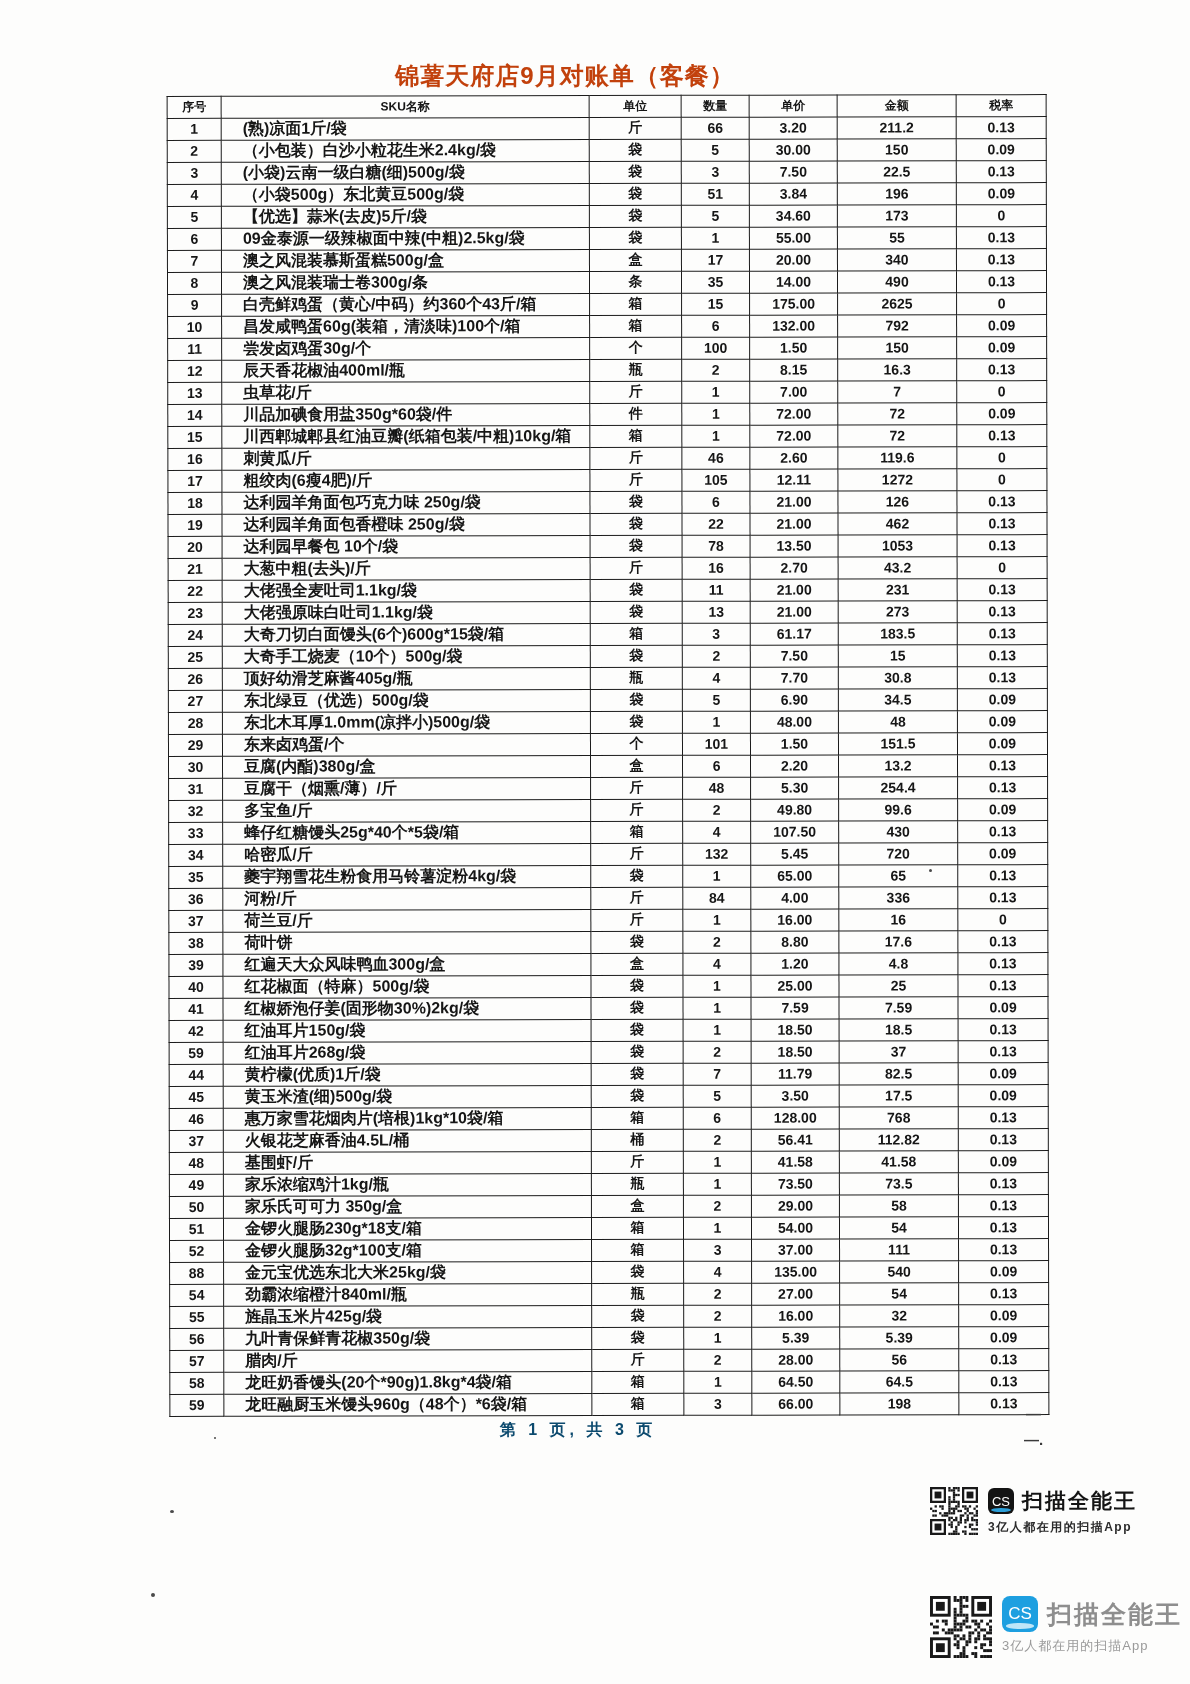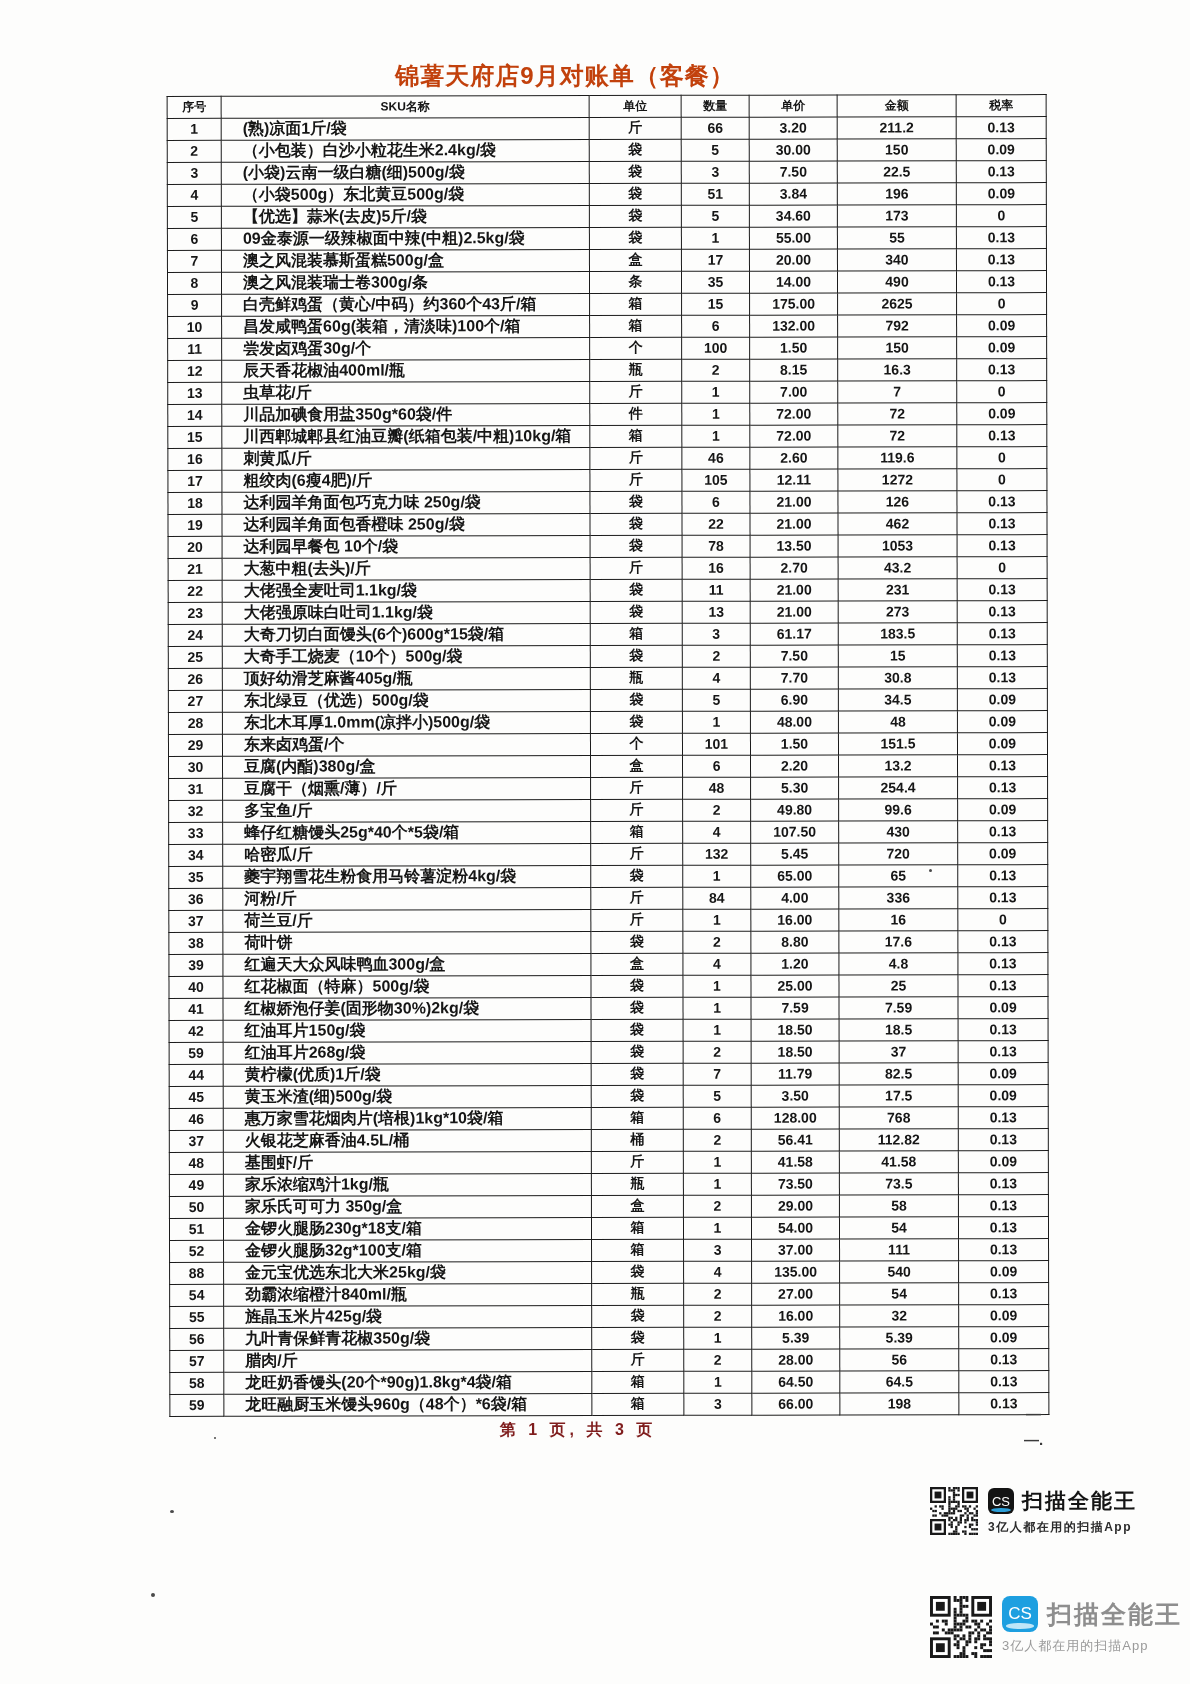--- a/index.html
+++ b/index.html
@@ -26,21 +26,21 @@
     text-align:center;vertical-align:middle;color:#161616;
     white-space:nowrap;overflow:hidden;
   }
   table.statement th{font-size:12px;}
   table.statement td.c-name{text-align:left;padding-left:21px;font-size:16px;}
   .col-no{width:54px;}  .col-name{width:368px;} .col-unit{width:92px;}
   .col-qty{width:68px;} .col-price{width:88px;} .col-amt{width:119px;}
   .col-tax{width:90px;}
   .page-footer{
     position:absolute;top:1420px;left:168px;width:820px;
-    text-align:center;font-size:16px;font-weight:bold;color:#7f1d1d;
+    text-align:center;font-size:16px;font-weight:bold;color:#0c4a6e;
     letter-spacing:4px;
   }
   .dash-artifact{
     position:absolute;font-size:15px;font-weight:bold;color:#3a3a3a;line-height:1;
   }
   .dash-1{left:1026px;top:1406px;}
   .dash-2{left:1024px;top:1432px;}
   .speck{position:absolute;background:#4a4a4a;border-radius:50%;}
   .speck-1{left:170px;top:1510px;width:4px;height:3px;}
   .speck-2{left:151px;top:1593px;width:4px;height:4px;}

